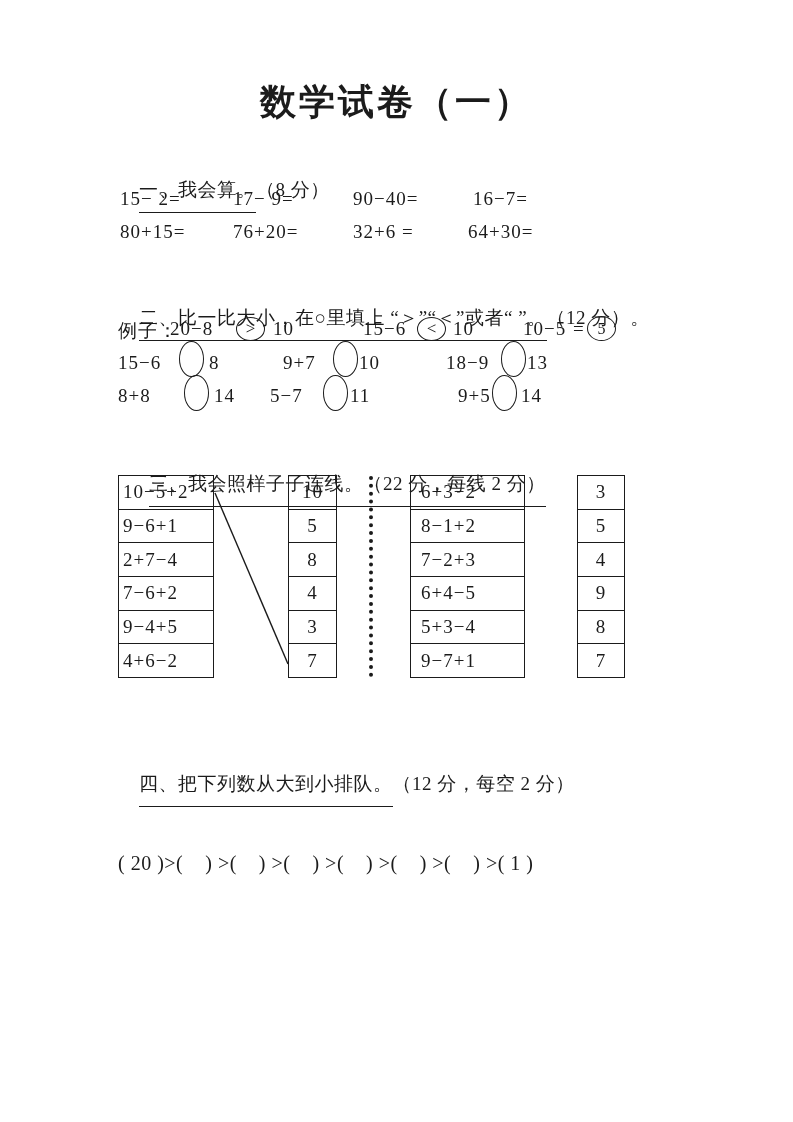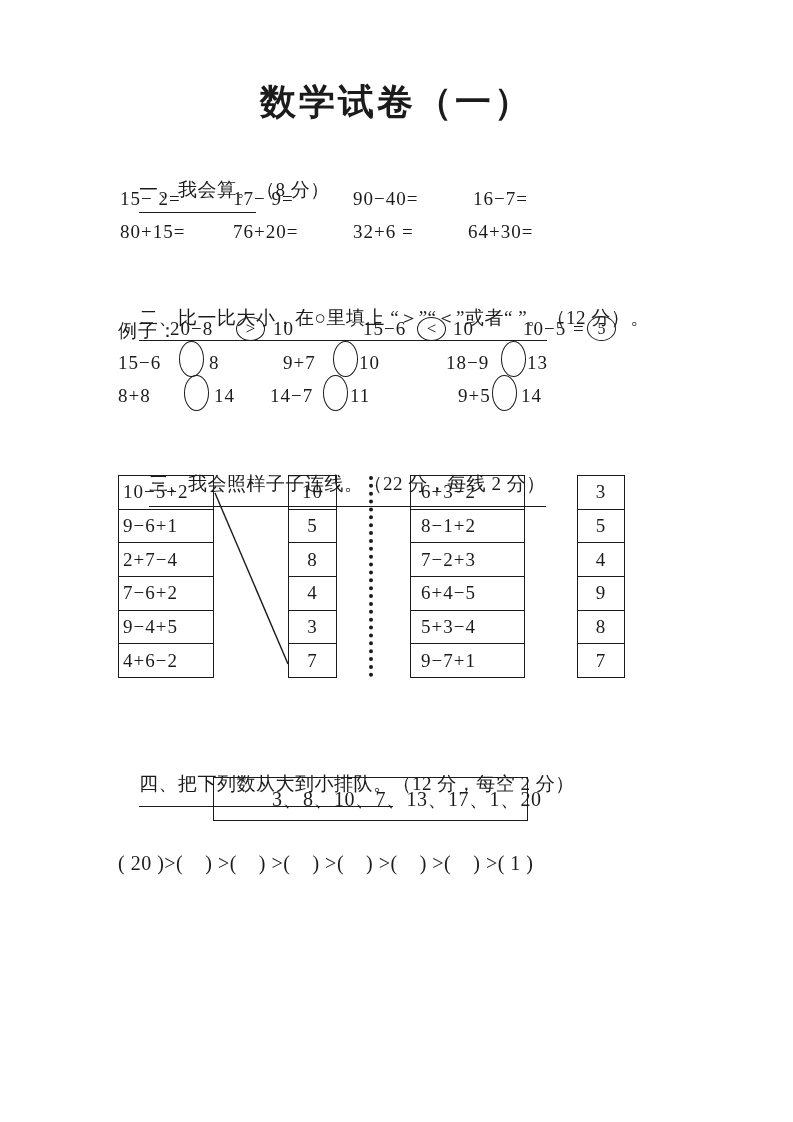--- a/index.html
+++ b/index.html
@@ -78,21 +78,21 @@
   <span class="abs eq" style="left:283px;top:352px;">9+7</span>
   <div class="oval" style="left:333px;top:341px;width:23px;height:34px;"></div>
   <span class="abs eq" style="left:359px;top:352px;">10</span>
   <span class="abs eq" style="left:446px;top:352px;">18−9</span>
   <div class="oval" style="left:501px;top:341px;width:23px;height:34px;"></div>
   <span class="abs eq" style="left:527px;top:352px;">13</span>
 
   <span class="abs eq" style="left:118px;top:385px;">8+8</span>
   <div class="oval" style="left:184px;top:375px;width:23px;height:34px;"></div>
   <span class="abs eq" style="left:214px;top:385px;">14</span>
-  <span class="abs eq" style="left:270px;top:385px;">14−7</span>
+  <span class="abs eq" style="left:270px;top:385px;">5−7</span>
   <div class="oval" style="left:323px;top:375px;width:23px;height:34px;"></div>
   <span class="abs eq" style="left:350px;top:385px;">11</span>
   <span class="abs eq" style="left:458px;top:385px;text-align:right;">9+5</span>
   <div class="oval" style="left:492px;top:375px;width:23px;height:34px;"></div>
   <span class="abs eq" style="left:521px;top:385px;">14</span>
 
   <div class="abs h" style="left:128px;top:449px;">
     <span class="u">三、我会照样子子连线。（22 分，每线 2 分）</span>
   </div>
 
@@ -135,19 +135,16 @@
   </div>
 
   <svg class="overlay" width="793" height="1122" viewBox="0 0 793 1122">
     <line x1="215" y1="493" x2="288" y2="664" stroke="#1b1b1b" stroke-width="1.4"></line>
   </svg>
 
   <div class="abs h" style="left:118px;top:749px;">
     <span class="u">四、把下列数从大到小排队。</span><span>（12 分，每空 2 分）</span>
   </div>
 
-  <div class="numbox" style="left:213px;top:777px;width:315px;height:44px;">
-    <span class="s4txt" style="padding-left:58px;white-space:pre;">3、8、10、7、13、17、1、20</span>
-  </div>
 
   <div class="abs s4txt" style="left:118px;top:852px;">( 20 )&gt;(    ) &gt;(    ) &gt;(    ) &gt;(    ) &gt;(    ) &gt;(    ) &gt;( 1 )</div>
 
 </div>
 
 </body></html>

